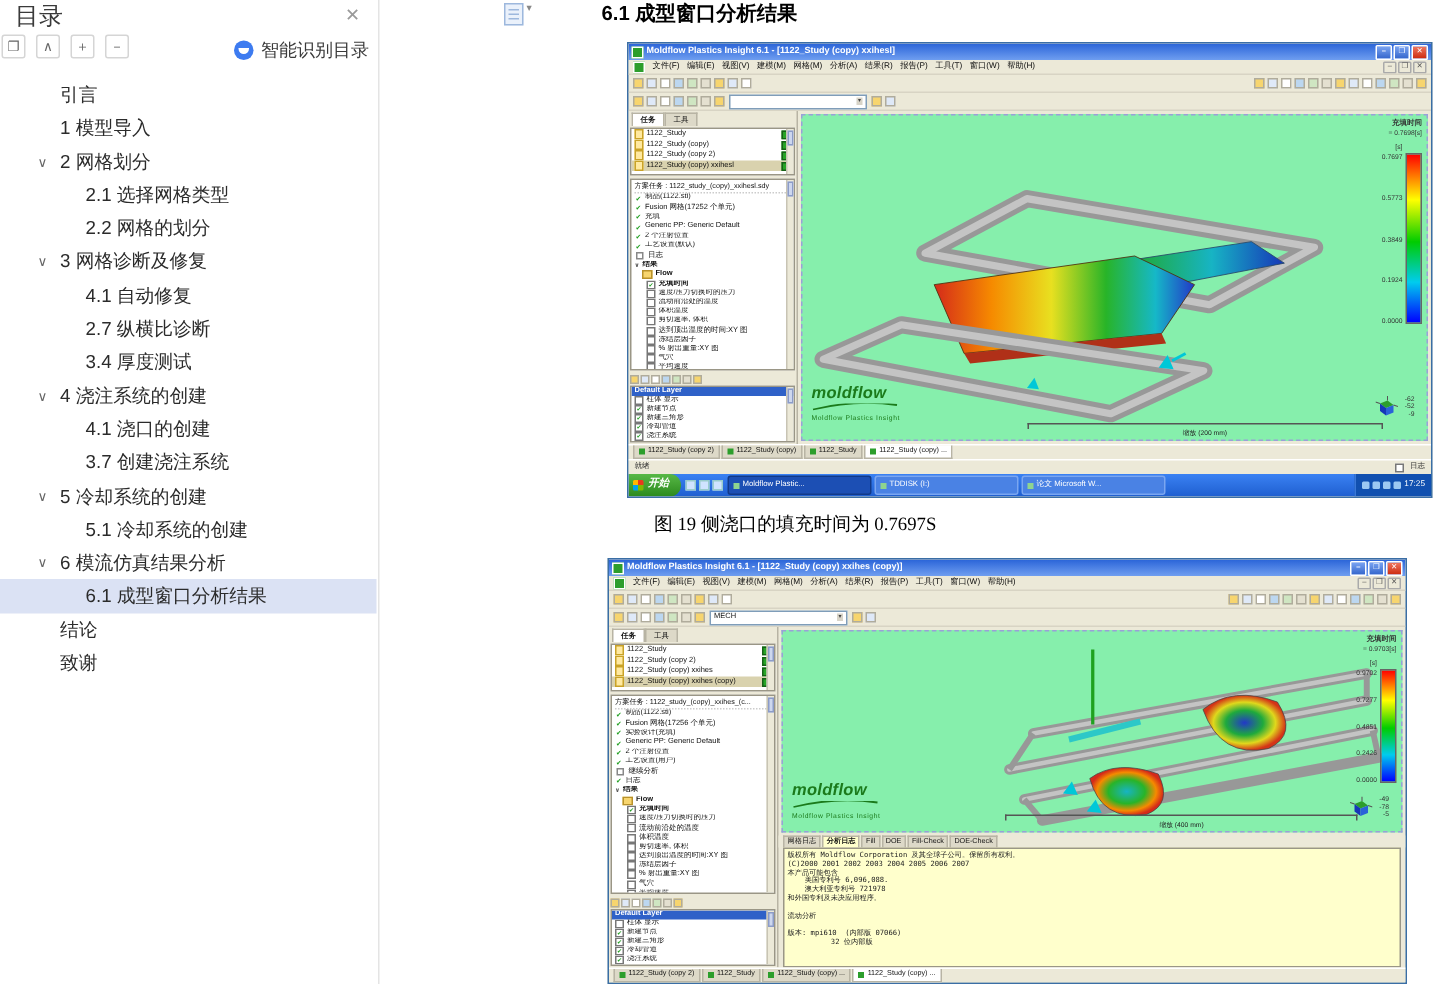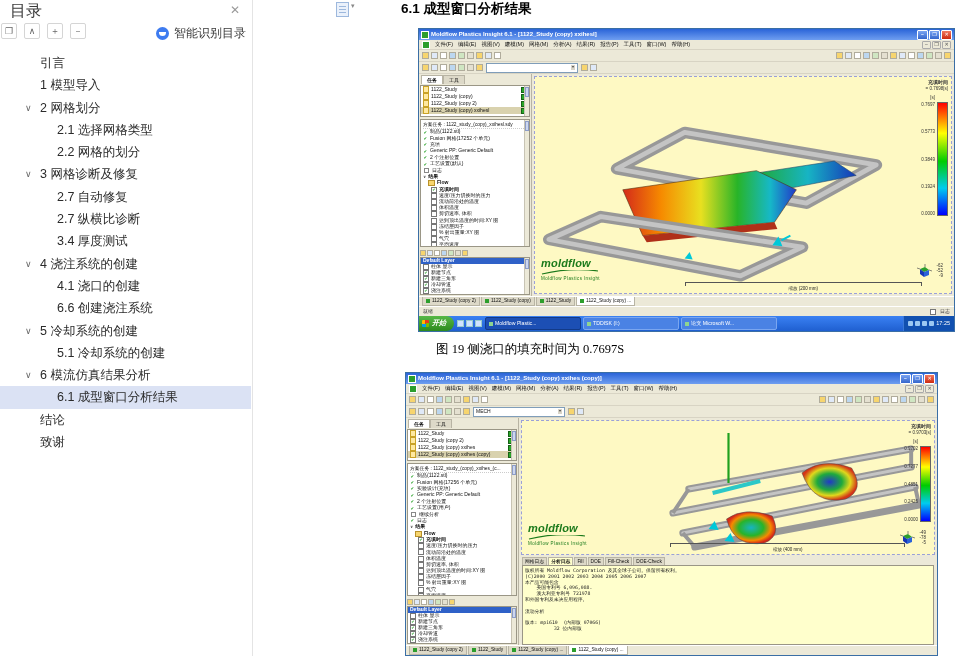--- a/index.html
+++ b/index.html
@@ -89,21 +89,21 @@
   .lay{height:46px;flex:0 0 46px;display:flex;flex-direction:column;margin:1px}
   .laytb{display:flex;gap:1px;height:8px;align-items:center}
   .laytb .chip{width:6px;height:6px}
   .laylist{flex:1;background:#fff;border:1px solid #9a9686;overflow:hidden;position:relative}
   .layrow{display:flex;align-items:center;gap:2px;height:6px;padding:0 2px;white-space:nowrap;overflow:hidden}
   .layrow.header{background:#2f61c8;color:#fff;font-weight:bold}
   .vsb{position:absolute;right:0;top:0;bottom:0;width:4px;background:#ece9d8;border-left:1px solid #c8c4b4}
   .vsb::after{content:"";position:absolute;top:1px;left:0;right:0;height:8px;background:#cdd7ee;border:1px solid #8c9cc8}
 
   .rcol{flex:1;display:flex;flex-direction:column;min-width:0;min-height:0}
-  .vp{flex:1;background:#fef9c3;margin:2px;border:1px dashed #9aa0d8;position:relative;overflow:hidden;min-height:0}
+  .vp{flex:1;background:#86efac;margin:2px;border:1px dashed #9aa0d8;position:relative;overflow:hidden;min-height:0}
   .shot2 .vp{flex:0 0 133px}
   .model-svg{position:absolute;inset:0;width:100%;height:100%}
   .legend{position:absolute;top:3px;right:3px;display:flex;flex-direction:column;align-items:flex-end;
           font-size:4.5px;color:#333;text-align:right}
   .lg-h{font-size:5px;font-weight:bold}
   .lg-h2{margin-bottom:4px}
   .lg-u{margin:0 13px 2px 0}
   .lg-body{display:flex;gap:2px}
   .lg-ticks{display:flex;flex-direction:column;justify-content:space-between;align-items:flex-end;font-size:4.5px}
   .lg-bar{width:9px;border:1px solid #666;background:linear-gradient(#f00,#ff0 27%,#0c0 52%,#0ce 76%,#00f)}
@@ -185,41 +185,41 @@
       <div class="toc-item lv1">
       
       <span class="toc-label">2.2 网格的划分</span>
     </div>
       <div class="toc-item lv0 chev">
       <span class="caret">∨</span>
       <span class="toc-label">3 网格诊断及修复</span>
     </div>
       <div class="toc-item lv1">
       
-      <span class="toc-label">2.7 自动修复</span>
+      <span class="toc-label">4.1 自动修复</span>
     </div>
       <div class="toc-item lv1">
       
       <span class="toc-label">2.7 纵横比诊断</span>
     </div>
       <div class="toc-item lv1">
       
       <span class="toc-label">3.4 厚度测试</span>
     </div>
       <div class="toc-item lv0 chev">
       <span class="caret">∨</span>
       <span class="toc-label">4 浇注系统的创建</span>
     </div>
       <div class="toc-item lv1">
       
       <span class="toc-label">4.1 浇口的创建</span>
     </div>
       <div class="toc-item lv1">
       
-      <span class="toc-label">6.6 创建浇注系统</span>
+      <span class="toc-label">3.7 创建浇注系统</span>
     </div>
       <div class="toc-item lv0 chev">
       <span class="caret">∨</span>
       <span class="toc-label">5 冷却系统的创建</span>
     </div>
       <div class="toc-item lv1">
       
       <span class="toc-label">5.1 冷却系统的创建</span>
     </div>
       <div class="toc-item lv0 chev">

